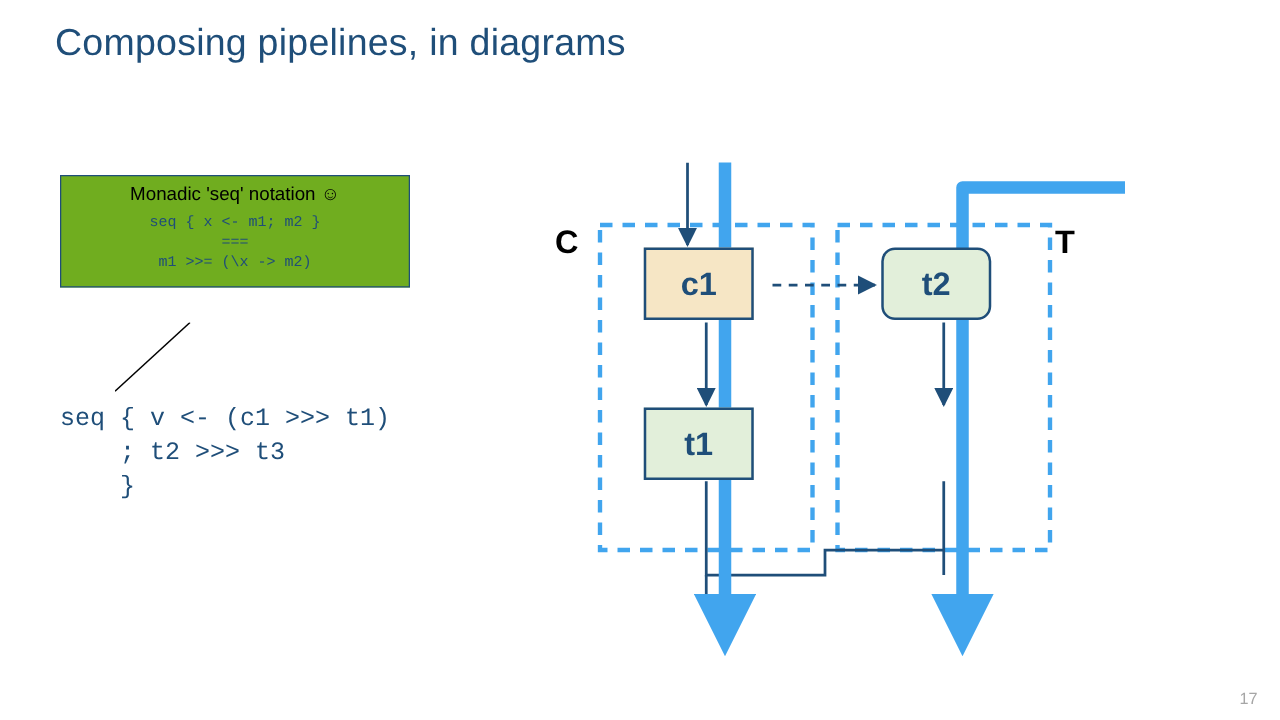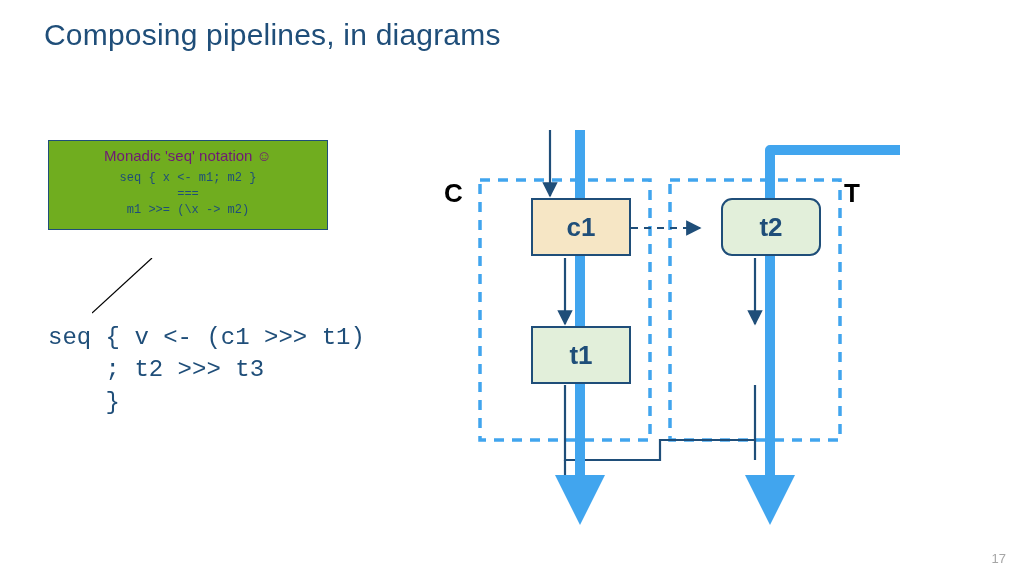--- a/index.html
+++ b/index.html
@@ -23,21 +23,21 @@
   .callout {
     position: absolute;
     left: 48px;
     top: 140px;
     width: 280px;
     background: #70ad1f;
     border: 1px solid #1f4e79;
     padding: 6px 8px 10px 8px;
   }
   .callout-title {
-    color: #701a75;
+    color: #000000;
     text-align: center;
     font-size: 15px;
     font-weight: 400;
     margin-bottom: 6px;
   }
   .callout-code {
     font-family: Consolas, "Courier New", monospace;
     color: #1f4e79;
     font-size: 12px;
     text-align: center;
@@ -54,21 +54,21 @@
   }
   .leader line {
     stroke: #000000;
     stroke-width: 1.2;
   }
   .main-code {
     position: absolute;
     left: 48px;
     top: 322px;
     font-family: Consolas, "Courier New", monospace;
-    font-size: 24px;
+    font-size: 20px;
     color: #1f4e79;
     white-space: pre;
     line-height: 1.35;
   }
   .page-number {
     position: absolute;
     right: 18px;
     bottom: 10px;
     font-size: 13px;
     color: #a6a6a6;
@@ -83,30 +83,29 @@
   }
   .diagram svg { position: absolute; left: 0; top: 0; }
   .group-label {
     position: absolute;
     font-weight: 700;
     font-size: 26px;
     color: #000000;
   }
   .node {
     position: absolute;
-    width: 100px;
+    width: 88px;
     height: 58px;
     border: 2px solid #1f4e79;
     display: flex;
     align-items: center;
     justify-content: center;
     font-weight: 700;
     font-size: 26px;
     color: #1f4e79;
-    margin-left: 16px;
   }
   .node.green { background: #e2efda; }
   .node.tan   { background: #f6e6c5; }
 </style>
 </head>
 <body>
 
 <div class="title">Composing pipelines, in diagrams</div>
 
 <div class="callout">

